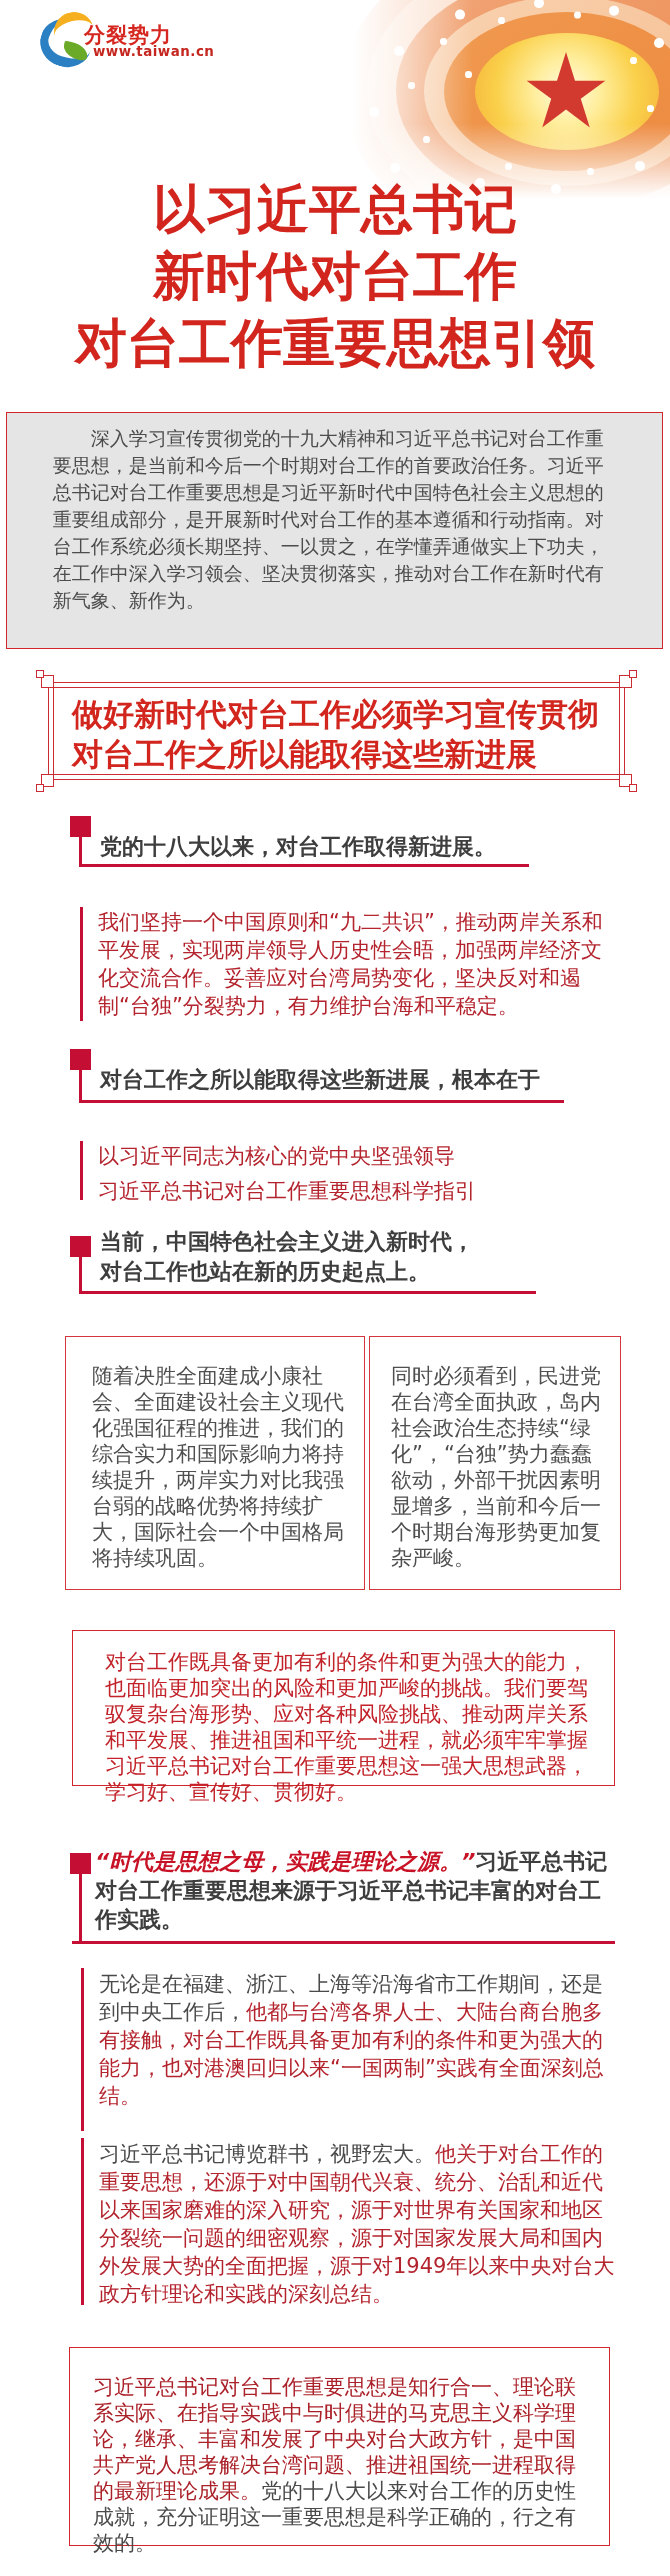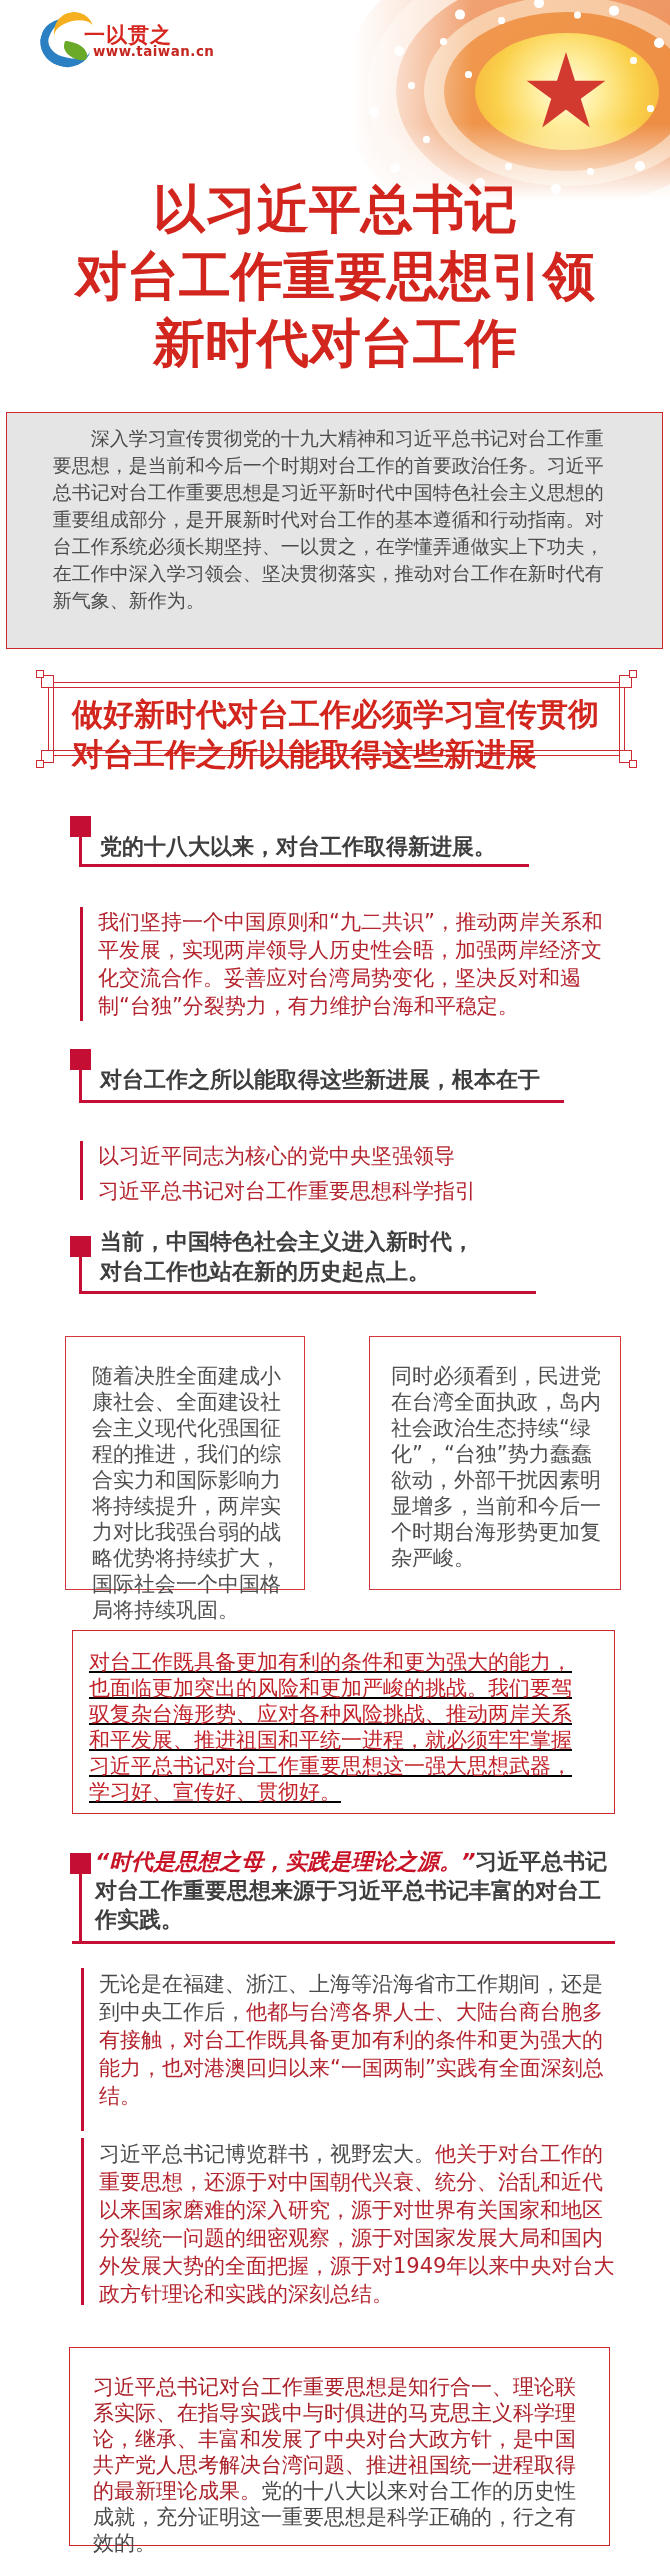--- a/index.html
+++ b/index.html
@@ -42,21 +42,21 @@
   .logo-url{position:absolute;left:93px;top:44px;font-size:13.4px;font-weight:700;color:#c5261f;letter-spacing:0.5px;}
   
   .page-title{position:absolute;left:0;top:176px;width:670px;text-align:center;
     font-family:"Liberation Serif","DejaVu Serif",serif;font-weight:900;
     font-size:52px;line-height:67px;color:#d2251d;}
   
   .intro-box{position:absolute;left:5.7px;top:412px;width:657px;height:237px;box-sizing:border-box;
     border:1.9px solid #d0262c;background:#e5e5e5;padding:12.4px 40px 0 46px;}
   .intro-text{font-size:19px;line-height:27px;color:#4c4c4c;text-indent:2em;font-weight:500;}
   
-  .frame{position:absolute;left:48px;top:682px;width:577px;height:74px;box-sizing:border-box;
+  .frame{position:absolute;left:48px;top:682px;width:577px;height:98px;box-sizing:border-box;
     border:1.9px solid #cc2b33;}
   .frame-inner{position:absolute;inset:3.8px;border:1px solid #cc2b33;}
   .knot{position:absolute;border:1.9px solid #cc2b33;background:#fff;box-sizing:border-box;}
   .k1{width:12.4px;height:12.4px;}
   .k2{width:8.6px;height:8.6px;}
   .frame-heading{position:absolute;left:23px;top:11.5px;
     font-family:"Liberation Serif","DejaVu Serif",serif;font-weight:900;
     font-size:31px;line-height:40px;color:#d2251d;}
   
   .sq{position:absolute;width:21px;height:21px;background:#c40e33;}
@@ -96,28 +96,28 @@
     </svg>
     <div class="art-fade"></div>
   </div>
 
   <div class="logo">
     <div class="logo-icon">
       <div class="swirl swirl-blue"></div>
       <div class="swirl swirl-yellow"></div>
       <div class="swirl-green swirl"></div>
     </div>
-    <div class="logo-name">一以贯之</div>
+    <div class="logo-name">分裂势力</div>
     <div class="logo-url">www.taiwan.cn</div>
   </div>
 
   <div class="page-title">
     <div>以习近平总书记</div>
+    <div>新时代对台工作</div>
     <div>对台工作重要思想引领</div>
-    <div>新时代对台工作</div>
   </div>
 
   <div class="intro-box">
     <div class="intro-text">深入学习宣传贯彻党的十九大精神和习近平总书记对台工作重要思想，是当前和今后一个时期对台工作的首要政治任务。习近平总书记对台工作重要思想是习近平新时代中国特色社会主义思想的重要组成部分，是开展新时代对台工作的基本遵循和行动指南。对台工作系统必须长期坚持、一以贯之，在学懂弄通做实上下功夫，在工作中深入学习领会、坚决贯彻落实，推动对台工作在新时代有新气象、新作为。</div>
   </div>
 
   <div class="frame">
     <div class="frame-inner"></div>
     <div class="knot k1" style="left:-7.7px;top:-7.7px;"></div>
     <div class="knot k2" style="left:-13.4px;top:-13.4px;"></div>
@@ -153,28 +153,28 @@
   </div>
 
   <div class="sq" style="left:70px;top:1236px;"></div>
   <div class="vline" style="left:79px;top:1253px;height:41px;"></div>
   <div class="pt-text" style="left:100px;top:1227px;">
     <div>当前，中国特色社会主义进入新时代，</div>
     <div>对台工作也站在新的历史起点上。</div>
   </div>
   <div class="rule" style="left:79px;top:1291px;width:457px;"></div>
 
-  <div class="colbox" style="left:65px;top:1336px;width:240px;height:254px;padding:26px 19px 0 26px;">
+  <div class="colbox" style="left:65px;top:1336px;width:300px;height:254px;padding:26px 19px 0 26px;">
     <div class="para-in">随着决胜全面建成小康社会、全面建设社会主义现代化强国征程的推进，我们的综合实力和国际影响力将持续提升，两岸实力对比我强台弱的战略优势将持续扩大，国际社会一个中国格局将持续巩固。</div>
   </div>
   <div class="colbox" style="left:369px;top:1336px;width:252px;height:254px;padding:26px 17px 0 21px;">
     <div class="para-in">同时必须看到，民进党在台湾全面执政，岛内社会政治生态持续“绿化”，“台独”势力蠢蠢欲动，外部干扰因素明显增多，当前和今后一个时期台海形势更加复杂严峻。</div>
   </div>
 
-  <div class="redbox" style="left:72px;top:1630px;width:543px;height:184px;padding:18px 23px 0 16px;text-decoration:underline;">
+  <div class="redbox" style="left:72px;top:1630px;width:543px;height:156px;padding:18px 23px 0 32px;">
     <div class="in" style="font-size:21px;line-height:26px;color:#c2232a;">对台工作既具备更加有利的条件和更为强大的能力，也面临更加突出的风险和更加严峻的挑战。我们要驾驭复杂台海形势、应对各种风险挑战、推动两岸关系和平发展、推进祖国和平统一进程，就必须牢牢掌握习近平总书记对台工作重要思想这一强大思想武器，学习好、宣传好、贯彻好。</div>
   </div>
 
   <div class="sq" style="left:70px;top:1853px;"></div>
   <div class="vline" style="left:79px;top:1870px;height:73px;"></div>
   <div class="pt-text" style="left:95px;top:1847px;width:523px;line-height:29px;">
     <span class="quote-red">“时代是思想之母，实践是理论之源。”</span><span>习近平总书记对台工作重要思想来源于习近平总书记丰富的对台工作实践。</span>
   </div>
   <div class="rule" style="left:72px;top:1941px;width:543px;"></div>
 

